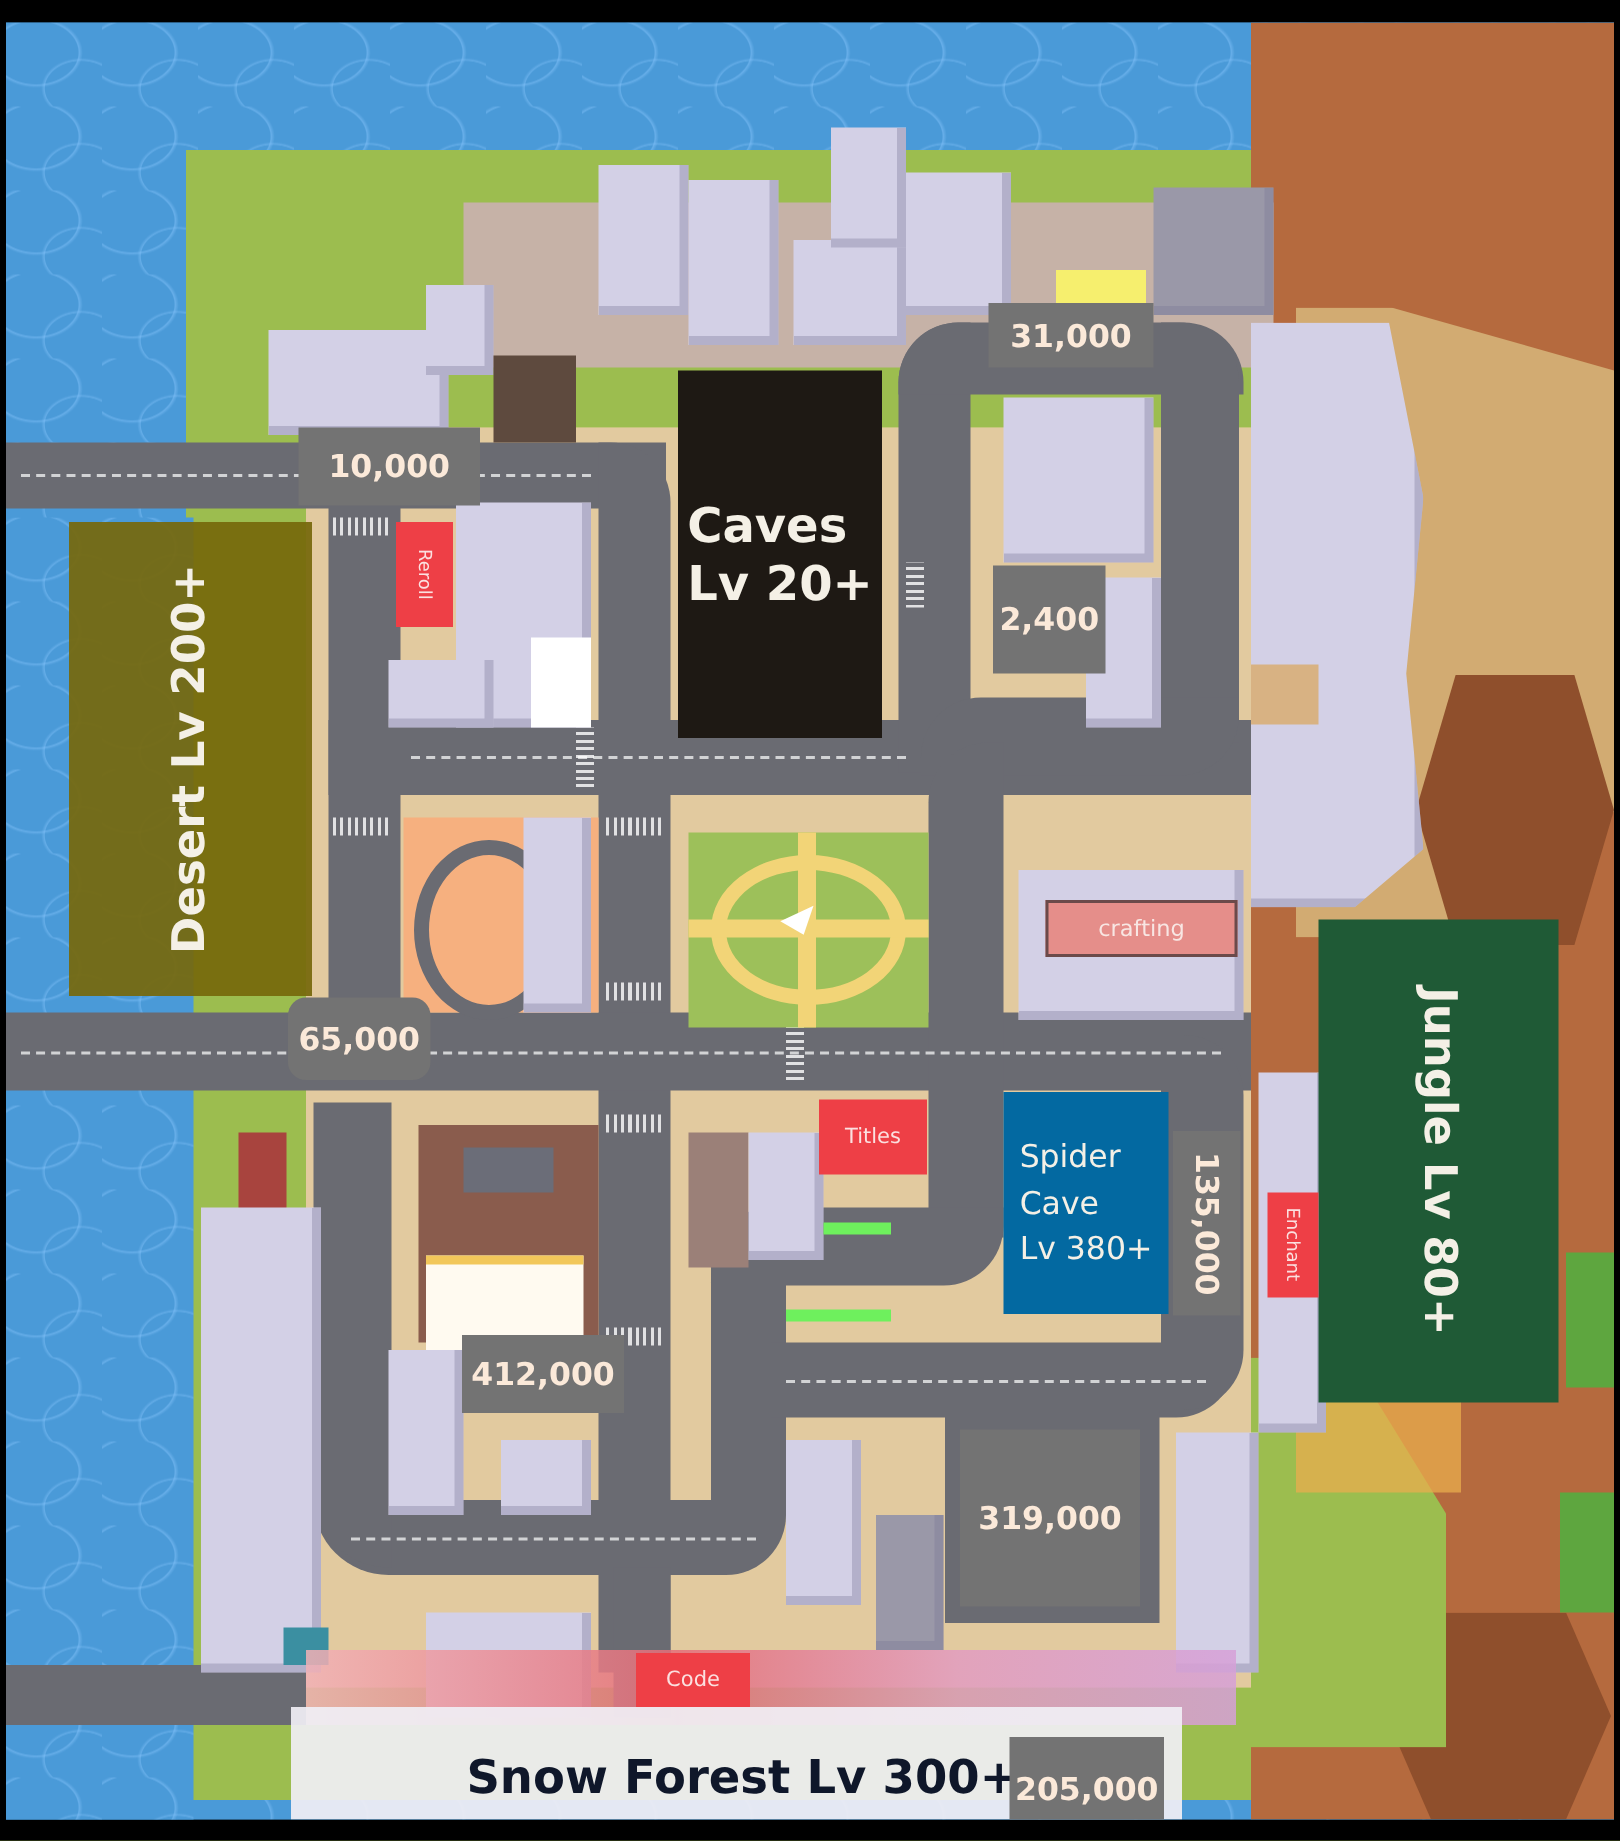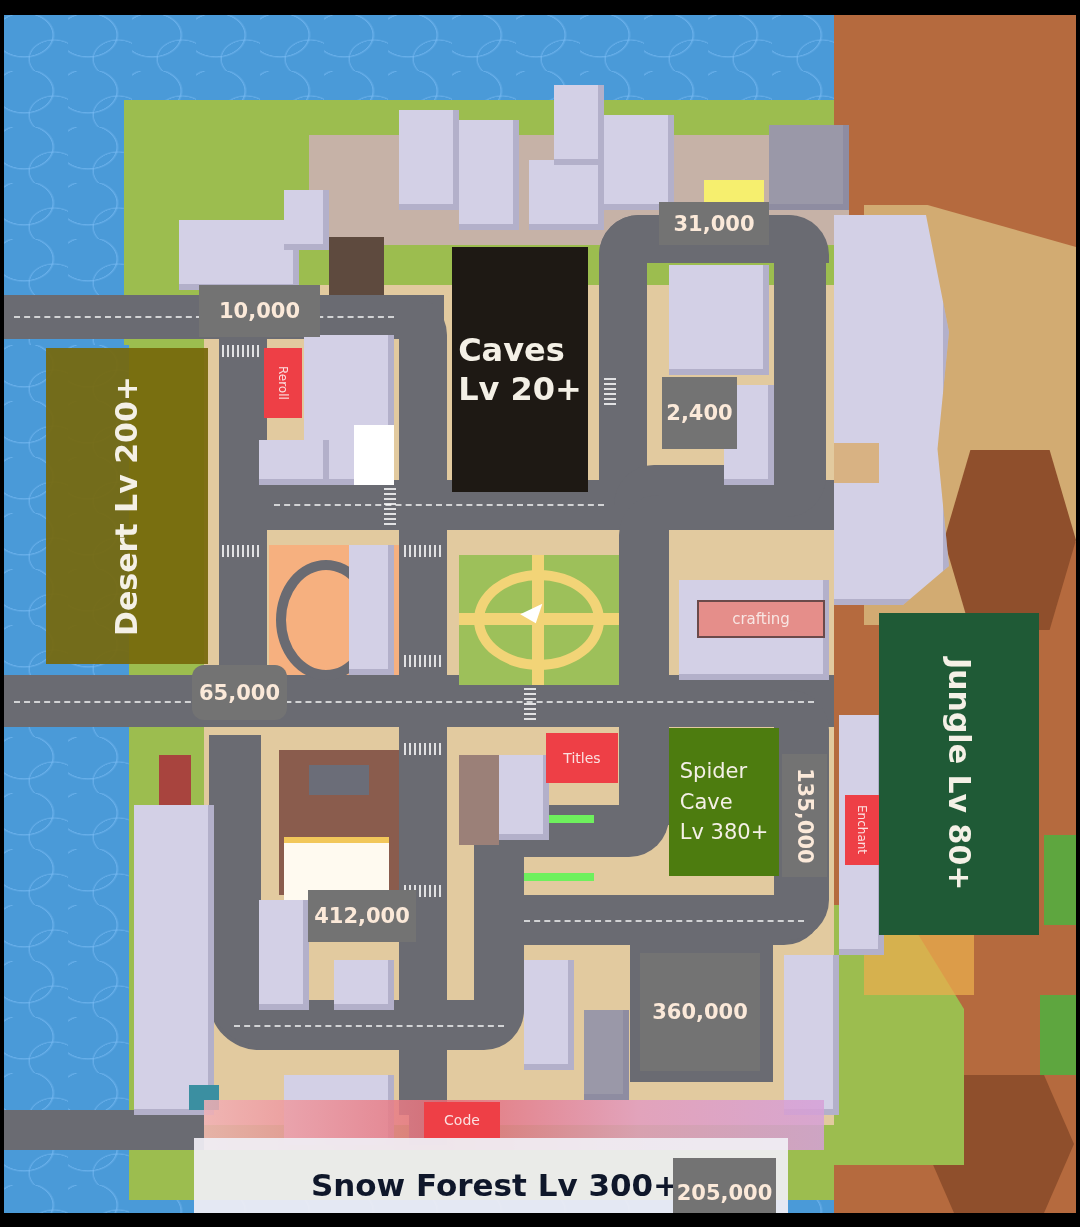--- a/index.html
+++ b/index.html
@@ -143,42 +143,42 @@
   </div>
 
   <div class="zone" style="left:42px;top:333px;width:162px;height:316px;background:rgba(118,104,12,.93);font-size:30px;">
     <span class="vert-up">Desert Lv 200+</span>
   </div>
 
   <div class="zone" style="left:875px;top:598px;width:160px;height:322px;background:#1f5a36;font-size:30px;">
     <span class="vert">Jungle Lv 80+</span>
   </div>
 
-  <div class="zone" style="left:665px;top:713px;width:110px;height:148px;background:#4d7c0f;font-size:21px;font-weight:normal;line-height:1.45;">
+  <div class="zone" style="left:665px;top:713px;width:110px;height:148px;background:#0369a1;font-size:21px;font-weight:normal;line-height:1.45;">
     <div>
       <div>Spider</div>
       <div>Cave</div>
       <div>Lv 380+</div>
     </div>
   </div>
 
   <div class="abs" style="left:190px;top:1123px;width:594px;height:75px;background:rgba(240,238,244,.93);"></div>
   <div class="abs" style="left:310px;top:1148px;width:362px;height:44px;display:flex;align-items:center;justify-content:center;font-size:31px;font-weight:bold;color:#0f172a;white-space:nowrap;">Snow Forest Lv 300+</div>
 
   <div class="abs" style="left:626px;top:925px;width:143px;height:142px;background:#6a6b72;"></div>
 
   <div class="price" style="left:195px;top:270px;width:121px;height:52px;">10,000</div>
   <div class="price" style="left:655px;top:187px;width:110px;height:43px;">31,000</div>
   <div class="price" style="left:645px;top:362px;width:75px;height:72px;margin-left:13px;">2,400</div>
   <div class="price" style="left:188px;top:650px;width:95px;height:55px;border-radius:12px;">65,000</div>
   <div class="price" style="left:304px;top:875px;width:108px;height:52px;">412,000</div>
   <div class="price" style="left:778px;top:739px;width:45px;height:123px;">
     <span class="vert">135,000</span>
   </div>
-  <div class="price" style="left:636px;top:938px;width:120px;height:118px;">360,000</div>
+  <div class="price" style="left:636px;top:938px;width:120px;height:118px;">319,000</div>
   <div class="price" style="left:669px;top:1143px;width:103px;height:70px;">205,000</div>
 
   <div class="redlbl" style="left:260px;top:333px;width:38px;height:70px;">
     <span class="vert" style="font-size:12px;">Reroll</span>
   </div>
   <div class="abs" style="left:693px;top:585px;width:128px;height:38px;background:#e58e8a;border:2px solid #6b4a4a;color:#f8e6e3;display:flex;align-items:center;justify-content:center;font-size:15px;box-sizing:border-box;">crafting</div>
   <div class="redlbl" style="left:542px;top:718px;width:72px;height:50px;">Titles</div>
   <div class="redlbl" style="left:841px;top:780px;width:34px;height:70px;">
     <span class="vert" style="font-size:12px;">Enchant</span>
   </div>

